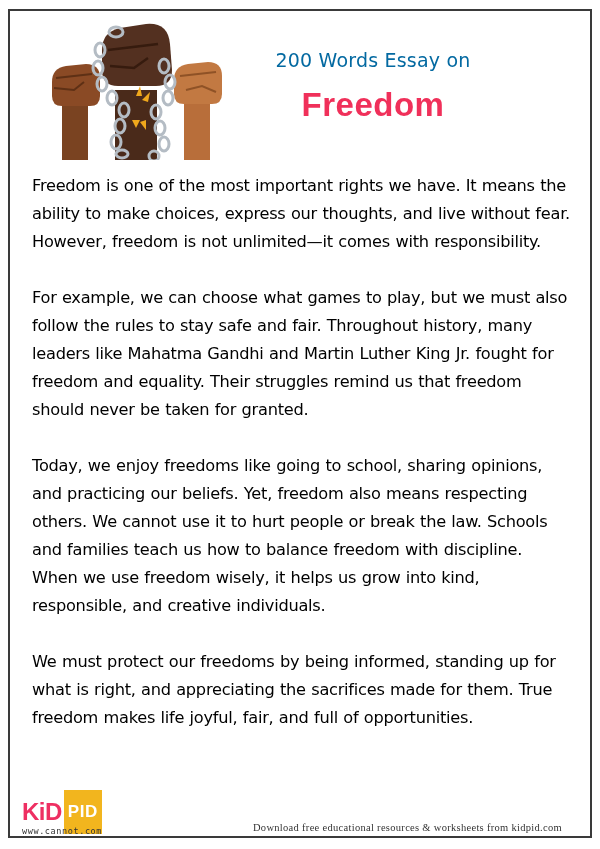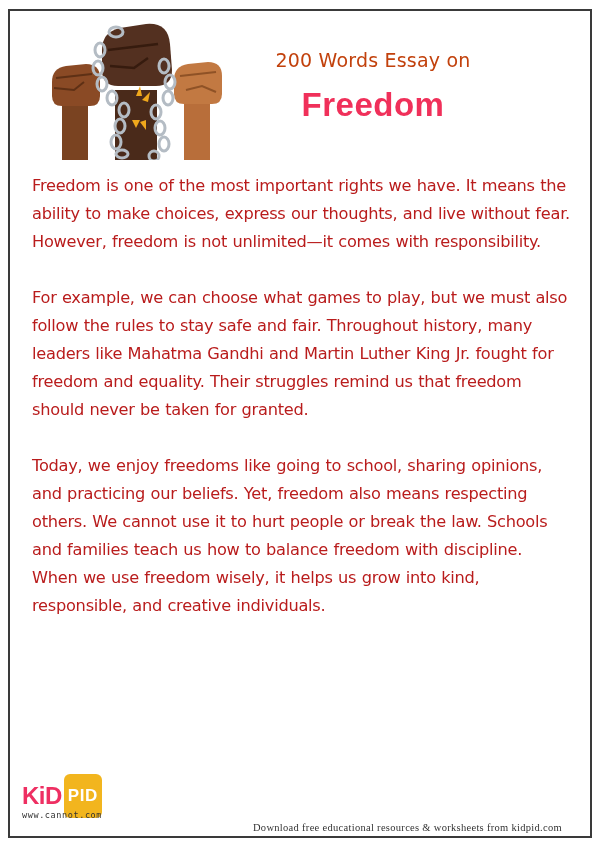--- a/index.html
+++ b/index.html
@@ -34,21 +34,21 @@
     .hero svg { width: 100%; height: 100%; display: block; }
 
     .subtitle {
       position: absolute;
       left: 258px;
       top: 49px;
       width: 230px;
       text-align: center;
       font-family: "DejaVu Sans", sans-serif;
       font-size: 19px;
-      color: #c2410c;
+      color: #0369a1;
       letter-spacing: 0.2px;
     }
     .title {
       position: absolute;
       left: 258px;
       top: 86px;
       width: 230px;
       text-align: center;
       font-family: "Liberation Sans", sans-serif;
       font-weight: bold;
@@ -58,32 +58,32 @@
     }
 
     .essay {
       position: absolute;
       left: 32px;
       top: 172px;
       width: 540px;
       font-family: "DejaVu Sans", sans-serif;
       font-size: 16.2px;
       line-height: 28px;
-      color: #b91c1c;
+      color: #000000;
     }
     .essay p {
       margin: 0 0 28px 0;
       letter-spacing: -0.25px;
       word-spacing: 0.5px;
     }
 
     .logo {
       position: absolute;
       left: 22px;
-      top: 784px;
+      top: 800px;
       width: 100px;
       height: 38px;
     }
     .logo-mark {
       display: flex;
       align-items: center;
       height: 24px;
     }
     .logo-kid {
       font-family: "Liberation Sans", sans-serif;
@@ -95,21 +95,21 @@
     }
     .logo-pid {
       margin-left: 2px;
       background: #f2b51e;
       color: #ffffff;
       font-family: "Liberation Sans", sans-serif;
       font-weight: bold;
       font-size: 17px;
       line-height: 20px;
       padding: 12px 4px;
-      border-radius: 6px;
+      border-radius: 0;
       letter-spacing: 0.5px;
     }
     .logo-url {
       font-family: "DejaVu Sans Mono", monospace;
       font-size: 8.5px;
       color: #333333;
       letter-spacing: 0.6px;
       margin-top: 2px;
     }
 
@@ -175,20 +175,21 @@
   </svg>
 </div>
 
 <div class="subtitle">200 Words Essay on</div>
 <div class="title">Freedom</div>
 
 <div class="essay">
   <p>Freedom is one of the most important rights we have. It means the ability to make choices, express our thoughts, and live without fear. However, freedom is not unlimited—it comes with responsibility.</p>
   <p>For example, we can choose what games to play, but we must also follow the rules to stay safe and fair. Throughout history, many leaders like Mahatma Gandhi and Martin Luther King Jr. fought for freedom and equality. Their struggles remind us that freedom should never be taken for granted.</p>
   <p>Today, we enjoy freedoms like going to school, sharing opinions, and practicing our beliefs. Yet, freedom also means respecting others. We cannot use it to hurt people or break the law. Schools and families teach us how to balance freedom with discipline. When we use freedom wisely, it helps us grow into kind, responsible, and creative individuals.</p>
+  <p>We must protect our freedoms by being informed, standing up for what is right, and appreciating the sacrifices made for them. True freedom makes life joyful, fair, and full of opportunities.</p>
 </div>
 
 <div class="logo">
   <div class="logo-mark">
     <span class="logo-kid">KiD</span>
     <span class="logo-pid">PID</span>
   </div>
   <div class="logo-url">www.cannot.com</div>
 </div>
 

